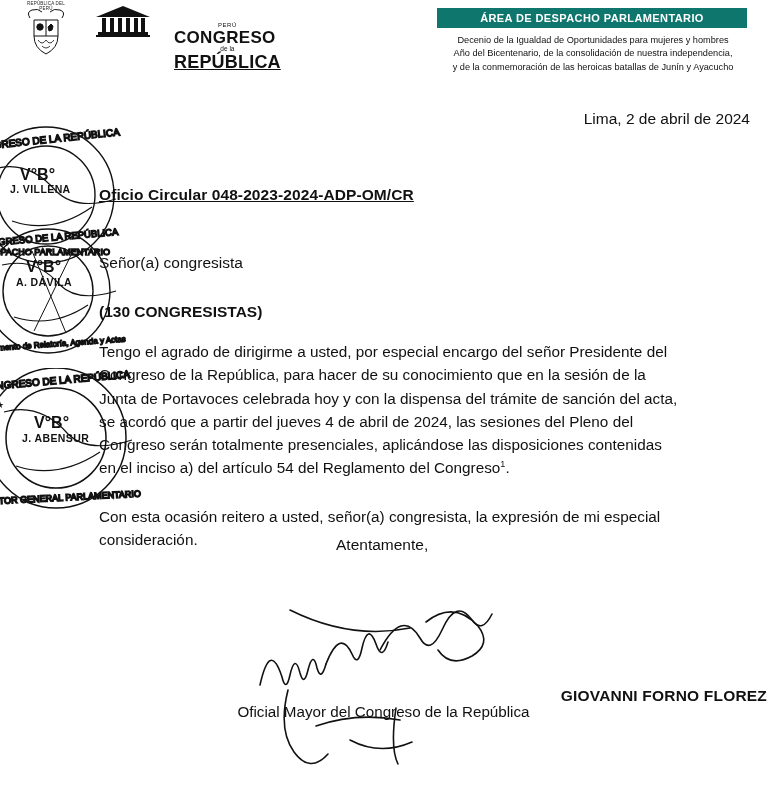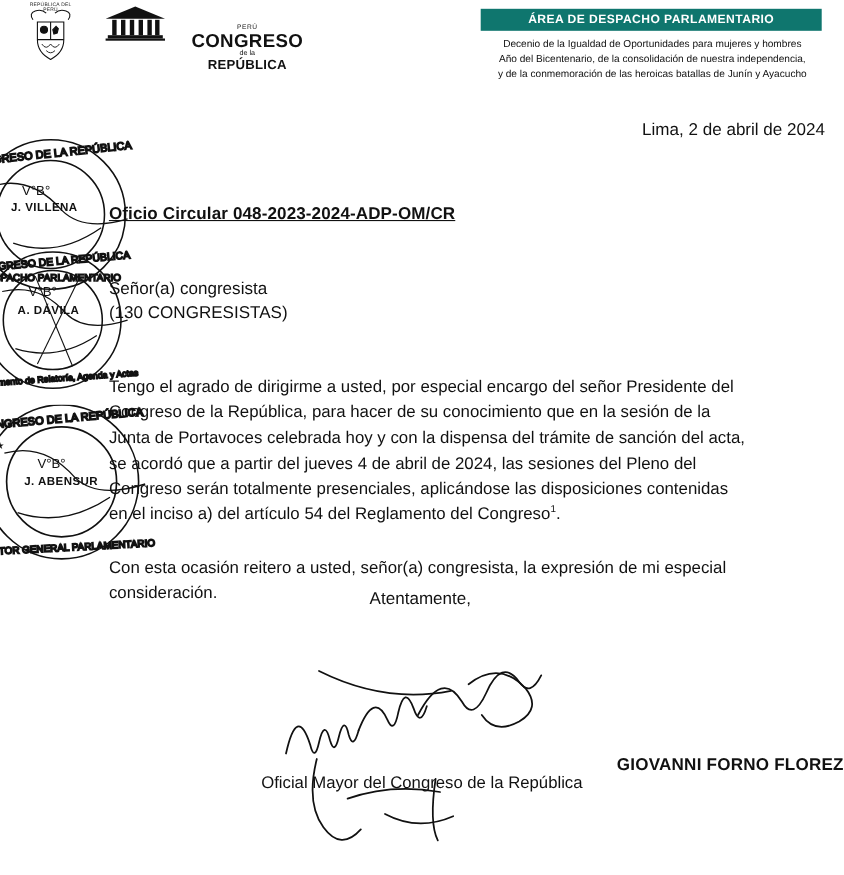--- a/index.html
+++ b/index.html
@@ -74,25 +74,26 @@
     color: #111;
     margin-bottom: 1px;
   }
   .congress-text .l2 {
     font-size: 6.5px;
     text-align: center;
     color: #111;
     margin: 0;
   }
   .congress-text .l3 {
-    font-size: 12px;
+    font-size: 18px;
     font-weight: bold;
     text-align: center;
     letter-spacing: .2px;
     color: #111;
+    text-decoration: underline;
   }
 
   .banner {
     position: absolute;
     left: 437px;
     top: 8px;
     width: 310px;
     height: 20px;
     background: #0f766e;
     color: #ffffff;
@@ -138,21 +139,21 @@
     letter-spacing: .1px;
   }
 
   .addressee {
     position: absolute;
     left: 99px;
     top: 252px;
     font-size: 15.5px;
     line-height: 1.45;
   }
-  .addressee .bold { font-weight: normal; }
+  .addressee .bold { font-weight: bold; margin-top: 27px; }
 
   .para {
     position: absolute;
     left: 99px;
     width: 580px;
     font-size: 15.3px;
     line-height: 1.52;
     text-align: left;
   }
   .para-1 { top: 340px; }
@@ -180,22 +181,22 @@
   .signature-title {
     position: absolute;
     left: 0;
     top: 703px;
     width: 767px;
     text-align: center;
     font-size: 15.2px;
   }
   .seal-vb {
     position: absolute;
-    font-size: 12px;
-    font-weight: normal;
+    font-size: 16px;
+    font-weight: bold;
     color: #111;
   }
   .seal-name {
     position: absolute;
     font-size: 10.5px;
     font-weight: bold;
     letter-spacing: .4px;
     color: #111;
   }
   .seal-star {

